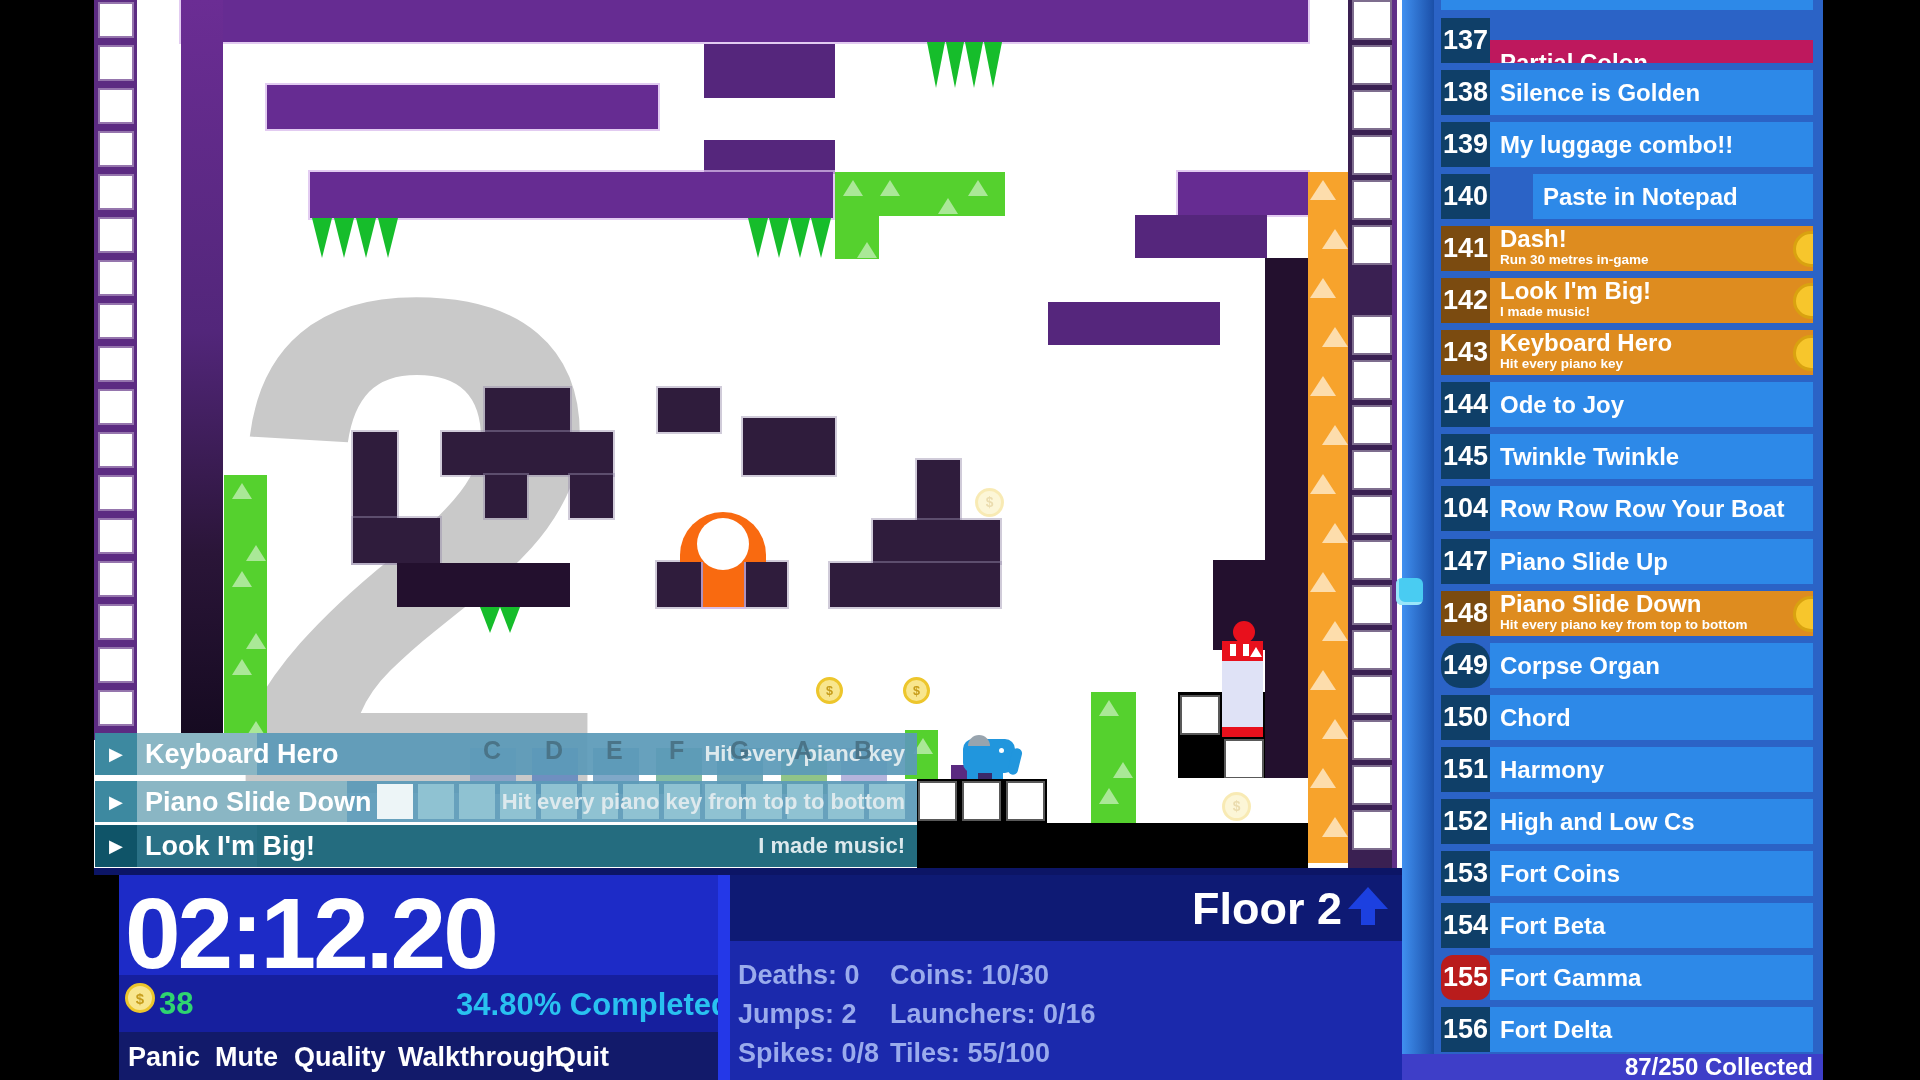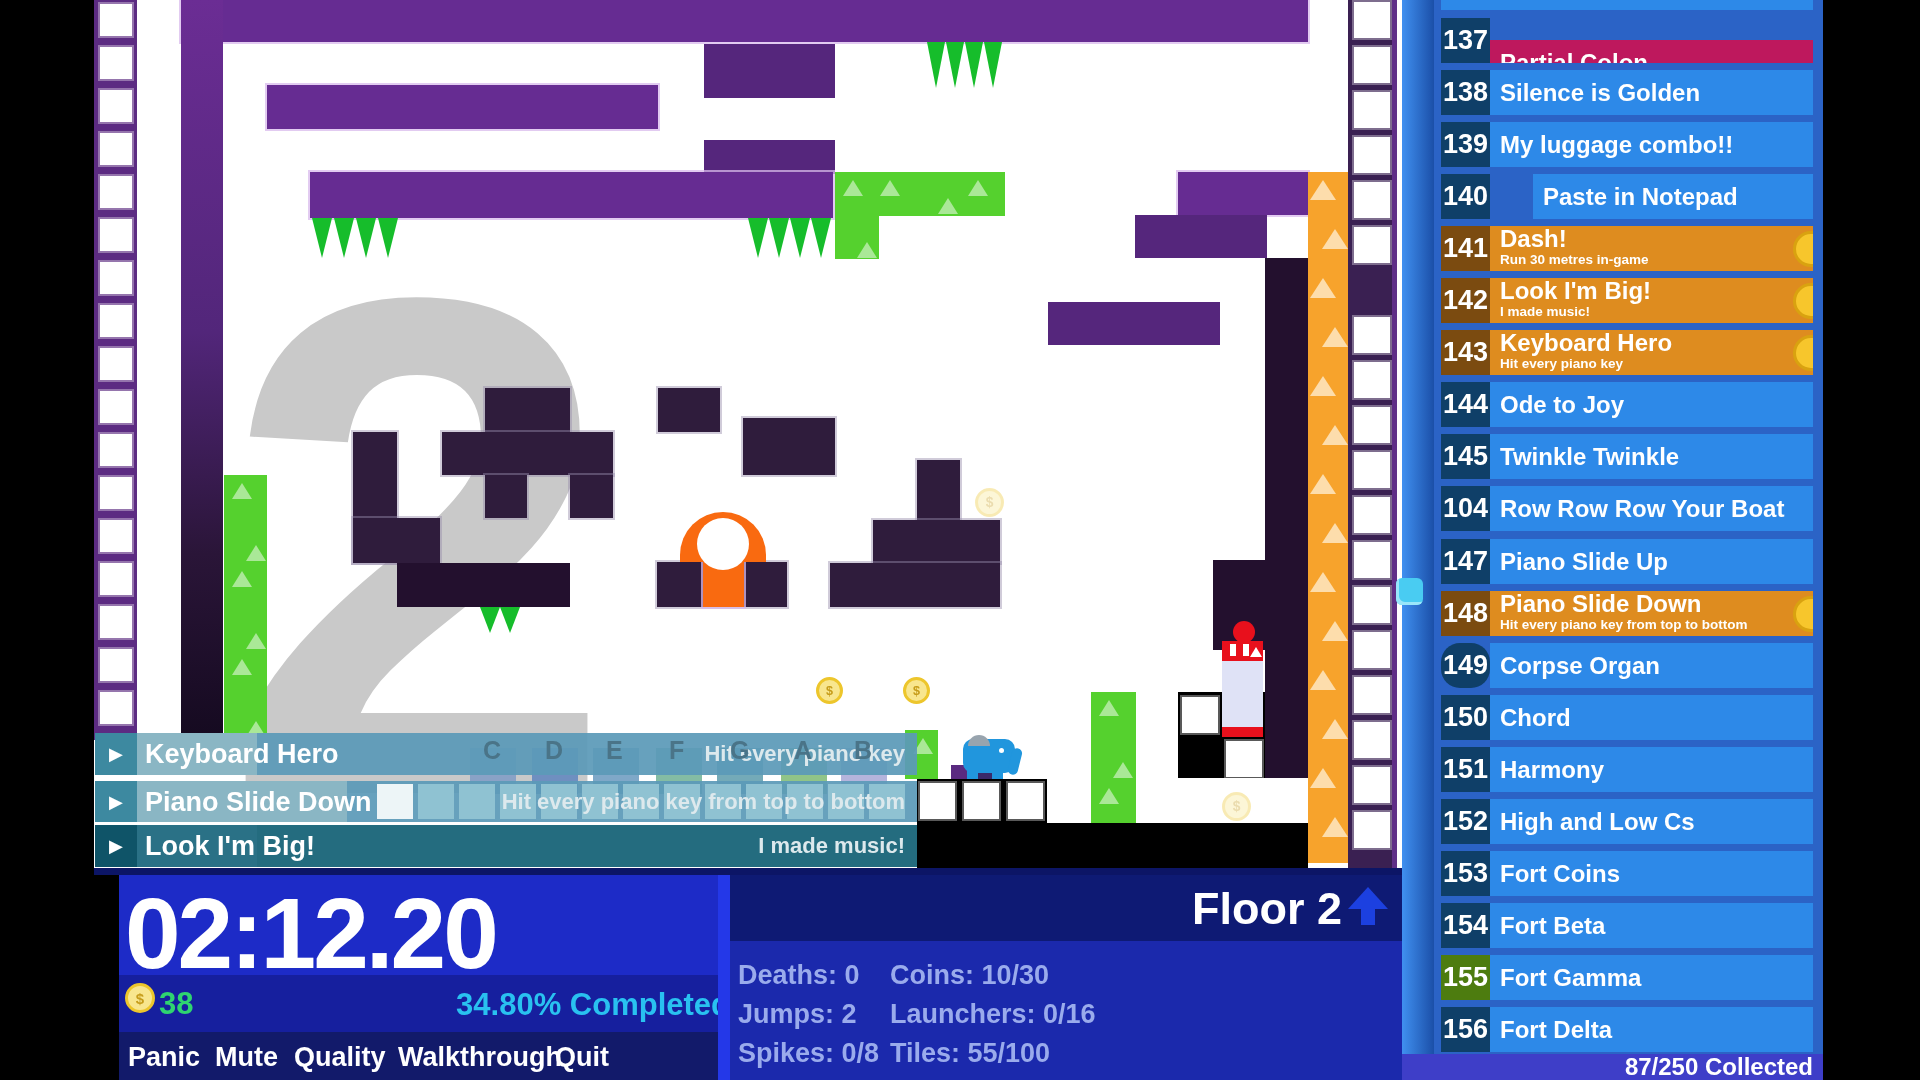--- a/index.html
+++ b/index.html
@@ -458,21 +458,21 @@
         <div class="ach-row" style="top: 903px;">
           <div class="ach-body" style="background: rgb(45, 137, 232);">
             <div class="ach-title">Fort Beta</div>
           </div>
           <div class="ach-num" style="background: rgb(15, 63, 104);">154</div>
         </div>
         <div class="ach-row" style="top: 955px;">
           <div class="ach-body" style="background: rgb(45, 137, 232);">
             <div class="ach-title">Fort Gamma</div>
           </div>
-          <div class="ach-num" style="background: #4d7c0f;">155</div>
+          <div class="ach-num" style="background: #b91c1c; border-radius: 12px;">155</div>
         </div>
         <div class="ach-row" style="top: 1007px;">
           <div class="ach-body" style="background: rgb(45, 137, 232);">
             <div class="ach-title">Fort Delta</div>
           </div>
           <div class="ach-num" style="background: rgb(15, 63, 104);">156</div>
         </div>
       </div>
     <div id="sb-footer">87/250 Collected</div>
   </div>

